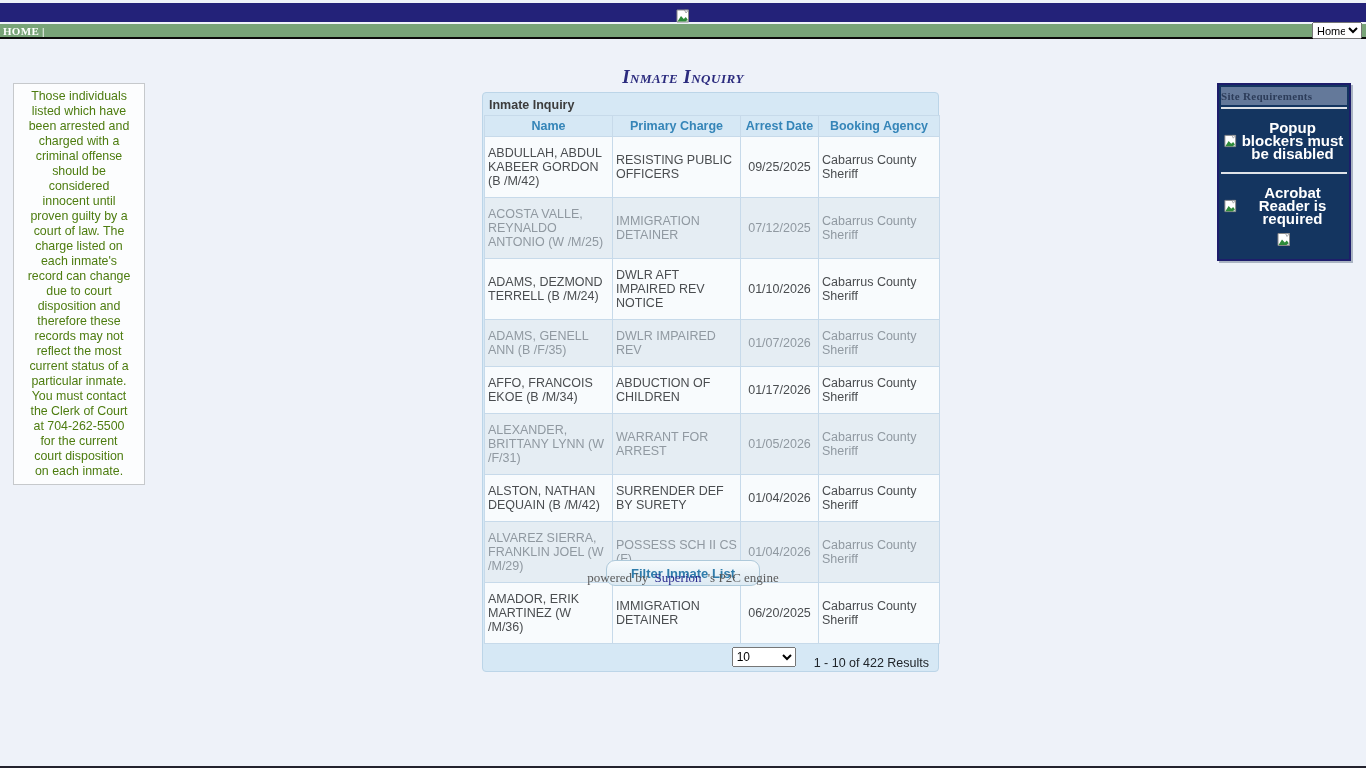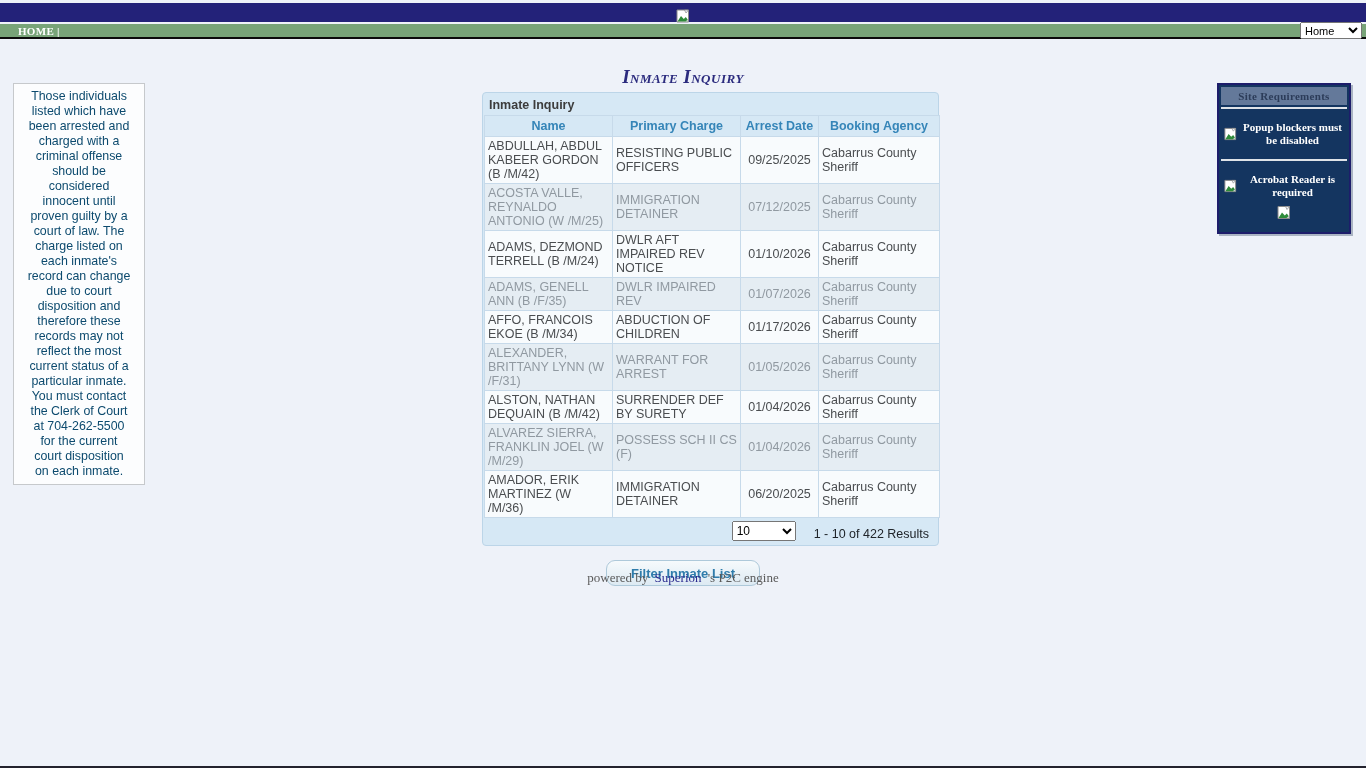--- a/index.html
+++ b/index.html
@@ -6,71 +6,71 @@
   html,body { width:1366px; height:768px; }
   body { font-family:"Liberation Sans", sans-serif; background:#eef2f9; }
   #page { position:relative; width:1366px; height:768px; background:#eef2f9; overflow:hidden; }
 
   
   .navy-bar { position:absolute; left:0; top:3px; width:1366px; height:19px; background:#232279; }
   .navy-logo { position:absolute; left:50%; top:5px; transform:translateX(-50%); width:16px; height:16px; }
   .green-bar { position:absolute; left:0; top:24px; width:1366px; height:15px; background:#78a478;
                border-bottom:2px solid #0b0b0b; display:flex; align-items:center; justify-content:space-between; }
   .home-link { font-family:"Liberation Serif", serif; font-weight:bold; font-size:11px; color:#ffffff;
-               padding-left:18px; letter-spacing:.3px; text-decoration:none; cursor:pointer; }
-  .nav-select { margin-right:4px; height:17px; font-size:11px; font-family:"Liberation Sans",sans-serif; width:62px; }
+               padding-left:3px; letter-spacing:.3px; text-decoration:none; cursor:pointer; }
+  .nav-select { margin-right:4px; height:17px; font-size:11px; font-family:"Liberation Sans",sans-serif; width:50px; }
 
   
   .page-title { position:absolute; left:0; top:66px; width:1366px; text-align:center;
                 font-family:"Liberation Serif", serif; font-style:italic; font-weight:bold;
                 font-variant:small-caps; font-size:19px; color:#2b2b7e; letter-spacing:.5px; }
 
   
   .disclaimer-box { position:absolute; left:13px; top:83px; width:132px; background:#fcfdfe;
                     border:1px solid #c6c9cc; padding:5px 13px; text-align:center;
-                    font-size:12.4px; line-height:15px; color:#0c4a6e; }
+                    font-size:12.4px; line-height:15px; color:#4d7c0f; }
 
   
   .table-wrap { position:absolute; left:482px; top:92px; width:457px; background:#d6e8f5;
                 border:1px solid #bcd5e8; border-radius:4px; padding:1px; }
   .table-caption { font-size:12.5px; font-weight:bold; color:#3c3c3c; padding:4px 5px 3px 5px; }
   table.inmates { border-collapse:collapse; width:455px; table-layout:fixed; }
   table.inmates th { color:#3585b8; font-size:12.5px; font-weight:bold; text-align:center;
                      padding:3px 2px; border:1px solid #c7daea; background:#d6e8f5; }
-  table.inmates td { font-size:12.5px; line-height:14px; padding:2px 3px; border:1px solid #c7daea;
+  table.inmates td { font-size:12.5px; line-height:14px; padding:9px 3px; border:1px solid #c7daea;
                      vertical-align:middle; overflow:hidden; }
   col.c-name   { width:128px; }
   col.c-charge { width:128px; }
   col.c-date   { width:78px; }
   col.c-agency { width:121px; }
   table.inmates tbody tr:nth-child(odd)  { background:#f8fbfd; color:#4a4d50; }
   table.inmates tbody tr:nth-child(even) { background:#e5edf3; color:#9099a1; }
   td.cell-date { text-align:center; }
-  .table-footer { display:flex; align-items:flex-end; justify-content:flex-end; gap:18px;
+  .table-footer { display:flex; align-items:center; justify-content:flex-end; gap:18px;
                   padding:3px 8px 3px 0; height:26px; }
   .page-size-select { width:64px; height:20px; font-size:12px; font-family:"Liberation Sans",sans-serif; }
   .results-text { font-size:12.5px; color:#20252a;margin-top:12px; }
 
   
   .filter-btn { position:absolute; left:50%; top:560px; transform:translateX(-50%);
                 width:154px; height:26px; border:1px solid #aec9da; border-radius:9px;
                 background:linear-gradient(#f6fafc,#ddeaf3); color:#2f7cab; font-weight:bold;
                 font-size:13px; font-family:"Liberation Sans",sans-serif; cursor:pointer; }
   .powered { position:absolute; left:0; top:570px; width:1366px; text-align:center;
              font-family:"Liberation Serif", serif; font-size:13px; color:#5a5a5a; }
   .powered .vendor { color:#2b2b8f; cursor:pointer; margin:0 3px; text-decoration:none; }
 
   
   .site-req { position:absolute; left:1217px; top:83px; width:134px; background:#143560;
               border:2px solid #1d1d6b; box-shadow:2px 2px 0 #aab4c3; }
   .site-req-header { background:#64799a; color:#2c3c59; font-family:"Liberation Serif", serif;
-                     font-weight:bold; font-size:11px; text-align:center; padding:3px 0; margin:2px;
+                     font-weight:bold; font-size:11px; text-align:left; padding:3px 0; margin:2px;
                      letter-spacing:.3px; }
   .site-req-cell { border-top:2px solid #dfe3e8; margin:0 2px; padding:12px 2px; color:#ffffff;
-                   font-family:Liberation Serif, serif; font-weight:bold; font-size:11px;
+                   font-family:Liberation Sans, sans-serif; font-weight:bold; font-size:15px;
                    line-height:13px; text-align:center; }
   .site-req-cell:first-of-type { border-top:none; }
   .req-line { display:flex; align-items:center; justify-content:center; gap:2px; }
   .req-line .txt { flex:1; }
   .req-extra-icon { margin-top:6px; }
 
   .broken-icon { display:inline-block; vertical-align:middle; }
 
   .bottom-strip { position:absolute; left:0; bottom:0; width:1366px; height:2px; background:#23232e; }
 </style>

